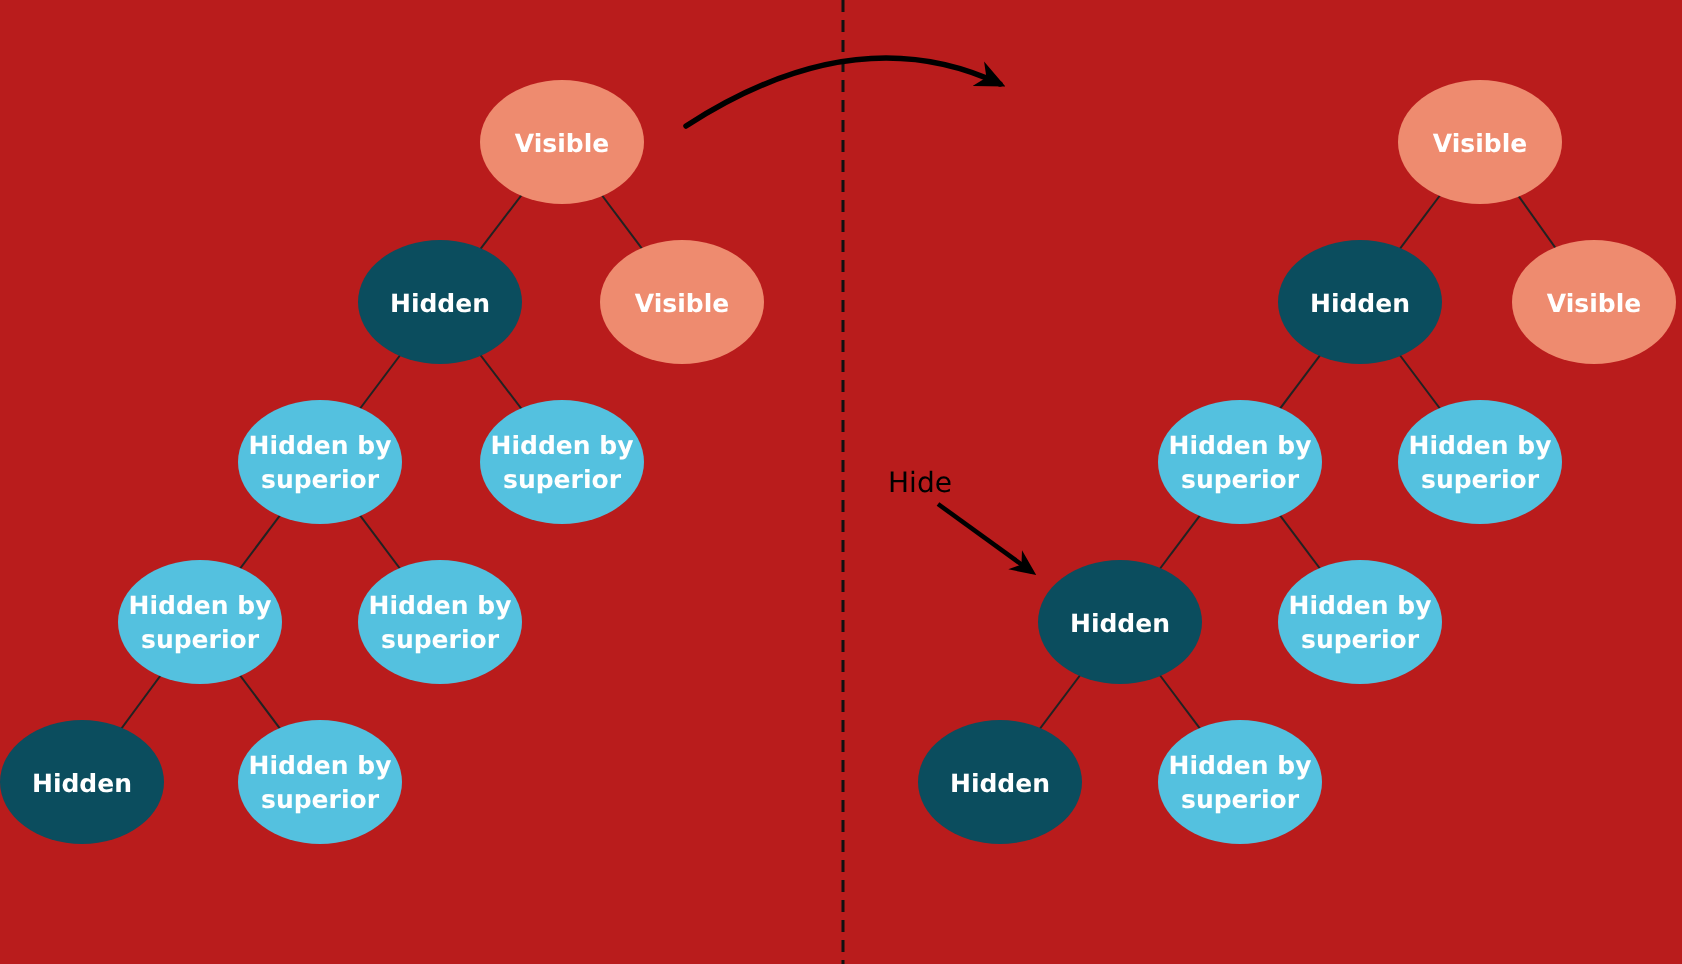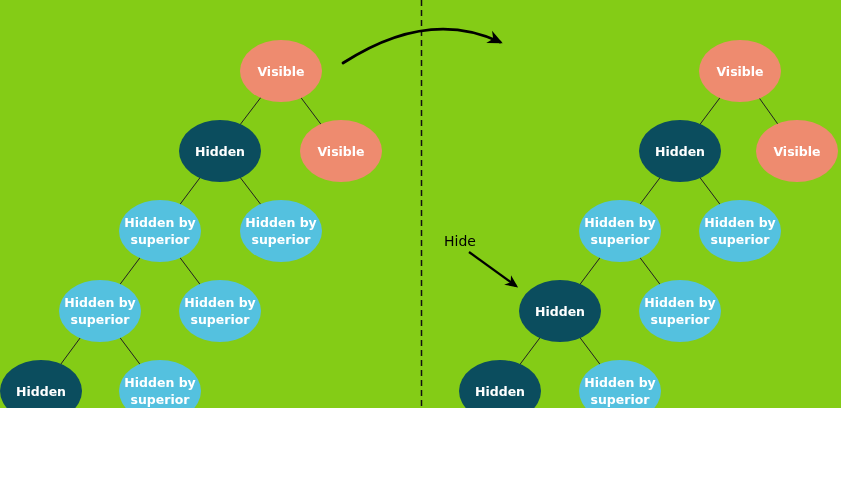--- a/index.html
+++ b/index.html
@@ -3,22 +3,22 @@
 <meta charset="utf-8">
 <style>
   html, body {
     margin: 0;
     padding: 0;
     background: #ffffff;
   }
   .canvas {
     position: relative;
     width: 841px;
-    height: 408px;
-    background: #84cc16;
+    height: 482px;
+    background: #b91c1c;
     overflow: hidden;
     font-family: "DejaVu Sans", "Liberation Sans", sans-serif;
   }
   svg { display: block; }
   .node-label {
     font-family: "DejaVu Sans", "Liberation Sans", sans-serif;
     font-size: 12.5px;
     font-weight: 600;
     fill: #ffffff;
   }

